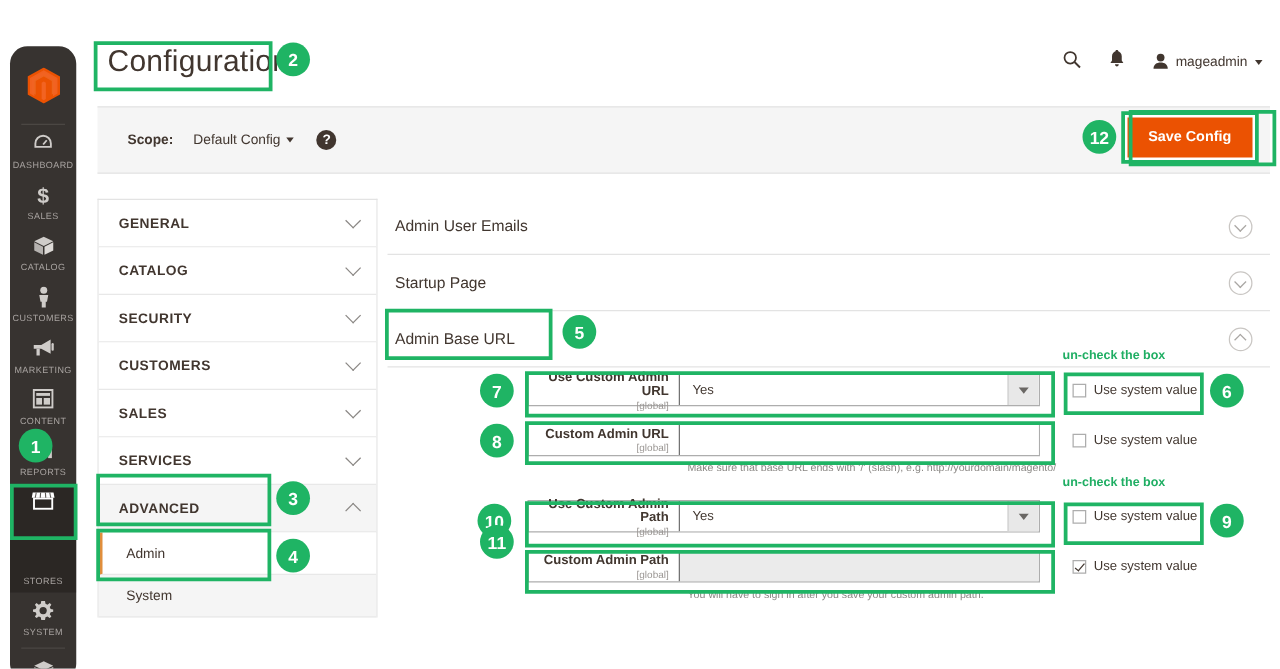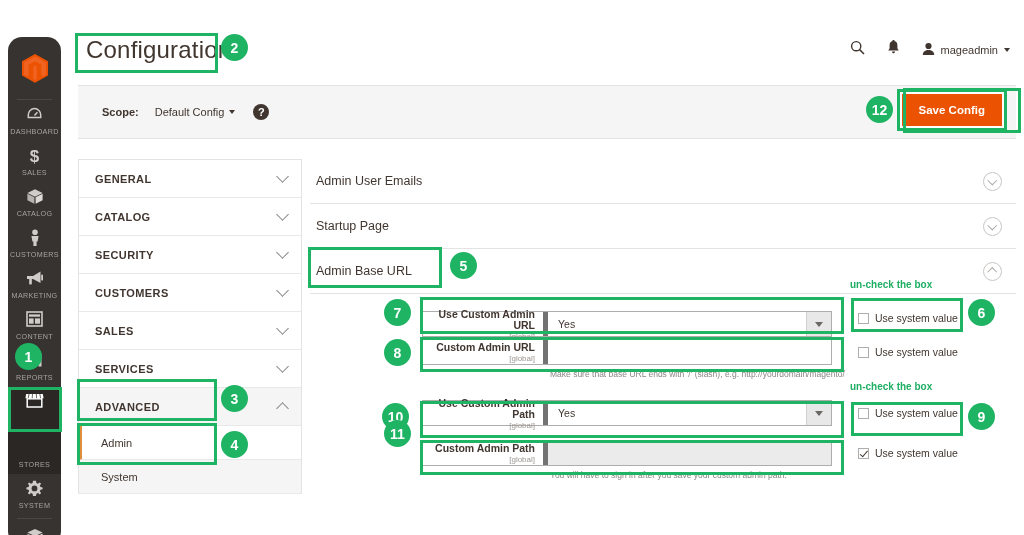--- a/index.html
+++ b/index.html
@@ -240,21 +240,21 @@
   .field-label .glob {
     font-size: 8px;
     font-weight: normal;
     color: #9b9794;
   }
   .field-ctl {
     flex: 1;
     position: relative;
     display: flex;
     align-items: center;
-    border-left: 5px solid #737373;
+    border-left: 1px solid #737373;
     box-sizing: border-box;
   }
   .select-ctl {
     background: #fff;
     font-size: 10.5px;
     color: #41362f;
     padding-left: 10px;
   }
   .select-arrow {
     position: absolute;
@@ -535,21 +535,21 @@
     </div>
 
     <div class="section-head">
       <span class="sh-title">Admin Base URL</span>
       <span class="circle-chev">
           <span class="cc-arrow up"></span>
         </span>
     </div>
 
     <div class="form-row" style="left:112px; top:140px;">
-      <div class="field-box" style="width:410px;margin-top:12px;">
+      <div class="field-box" style="width:410px;">
         <div class="field-label">
           <span>Use Custom Admin URL</span>
           <span class="glob">[global]</span>
         </div>
         <div class="field-ctl select-ctl">
           <span>Yes</span>
           <span class="select-arrow">
             <span style="width:0;height:0;border-left:4px solid transparent;border-right:4px solid transparent;border-top:5px solid #6a6764;"></span>
           </span>
         </div>

